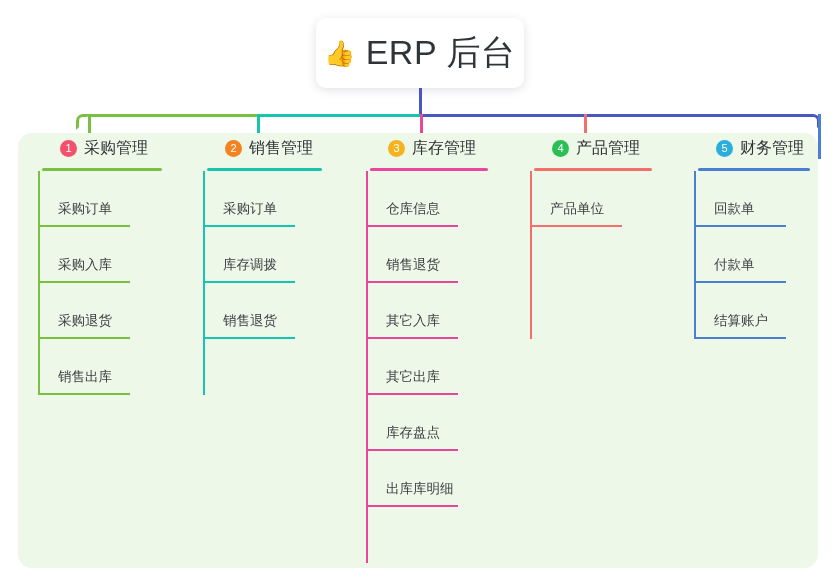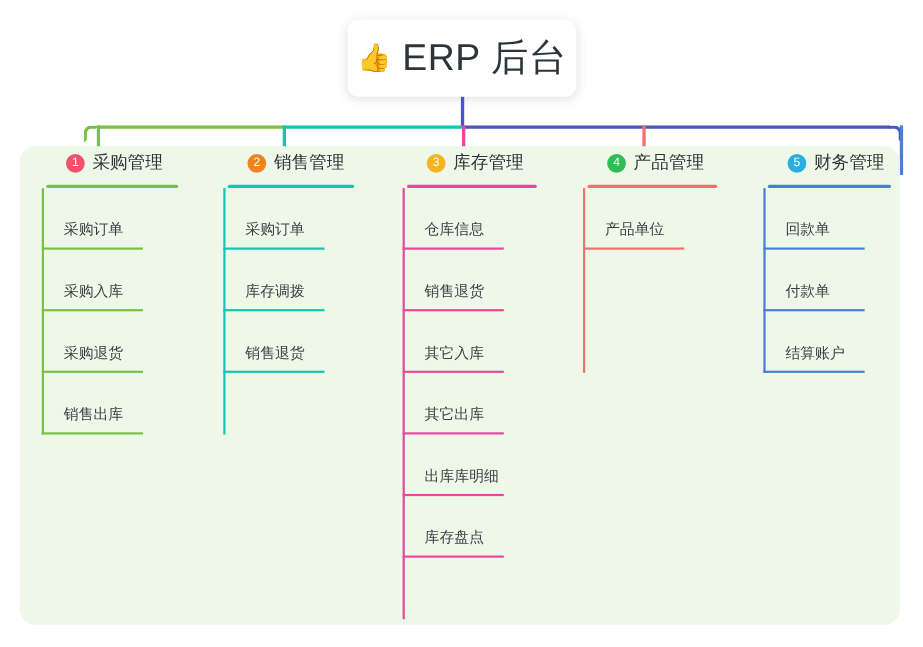--- a/index.html
+++ b/index.html
@@ -264,25 +264,25 @@
           </div>
           <div class="child">
             <span class="child-label">其它入库</span>
             <div class="child-rule" style="background: rgb(232, 71, 155);"></div>
           </div>
           <div class="child">
             <span class="child-label">其它出库</span>
             <div class="child-rule" style="background: rgb(232, 71, 155);"></div>
           </div>
           <div class="child">
+            <span class="child-label">库存盘点</span>
+            <div class="child-rule" style="background: rgb(232, 71, 155);"></div>
+          </div>
+          <div class="child">
             <span class="child-label">出库库明细</span>
-            <div class="child-rule" style="background: rgb(232, 71, 155);"></div>
-          </div>
-          <div class="child">
-            <span class="child-label">库存盘点</span>
             <div class="child-rule" style="background: rgb(232, 71, 155);"></div>
           </div>
         </div>
       </div>
       <div class="column" style="left: 512px;">
         <div class="col-head">
           <span class="badge" style="background: rgb(44, 191, 85);">4</span>
           <span class="col-title">产品管理</span>
         </div>
         <div class="col-rule" style="background: rgb(242, 112, 107); width: 118px;"></div>

